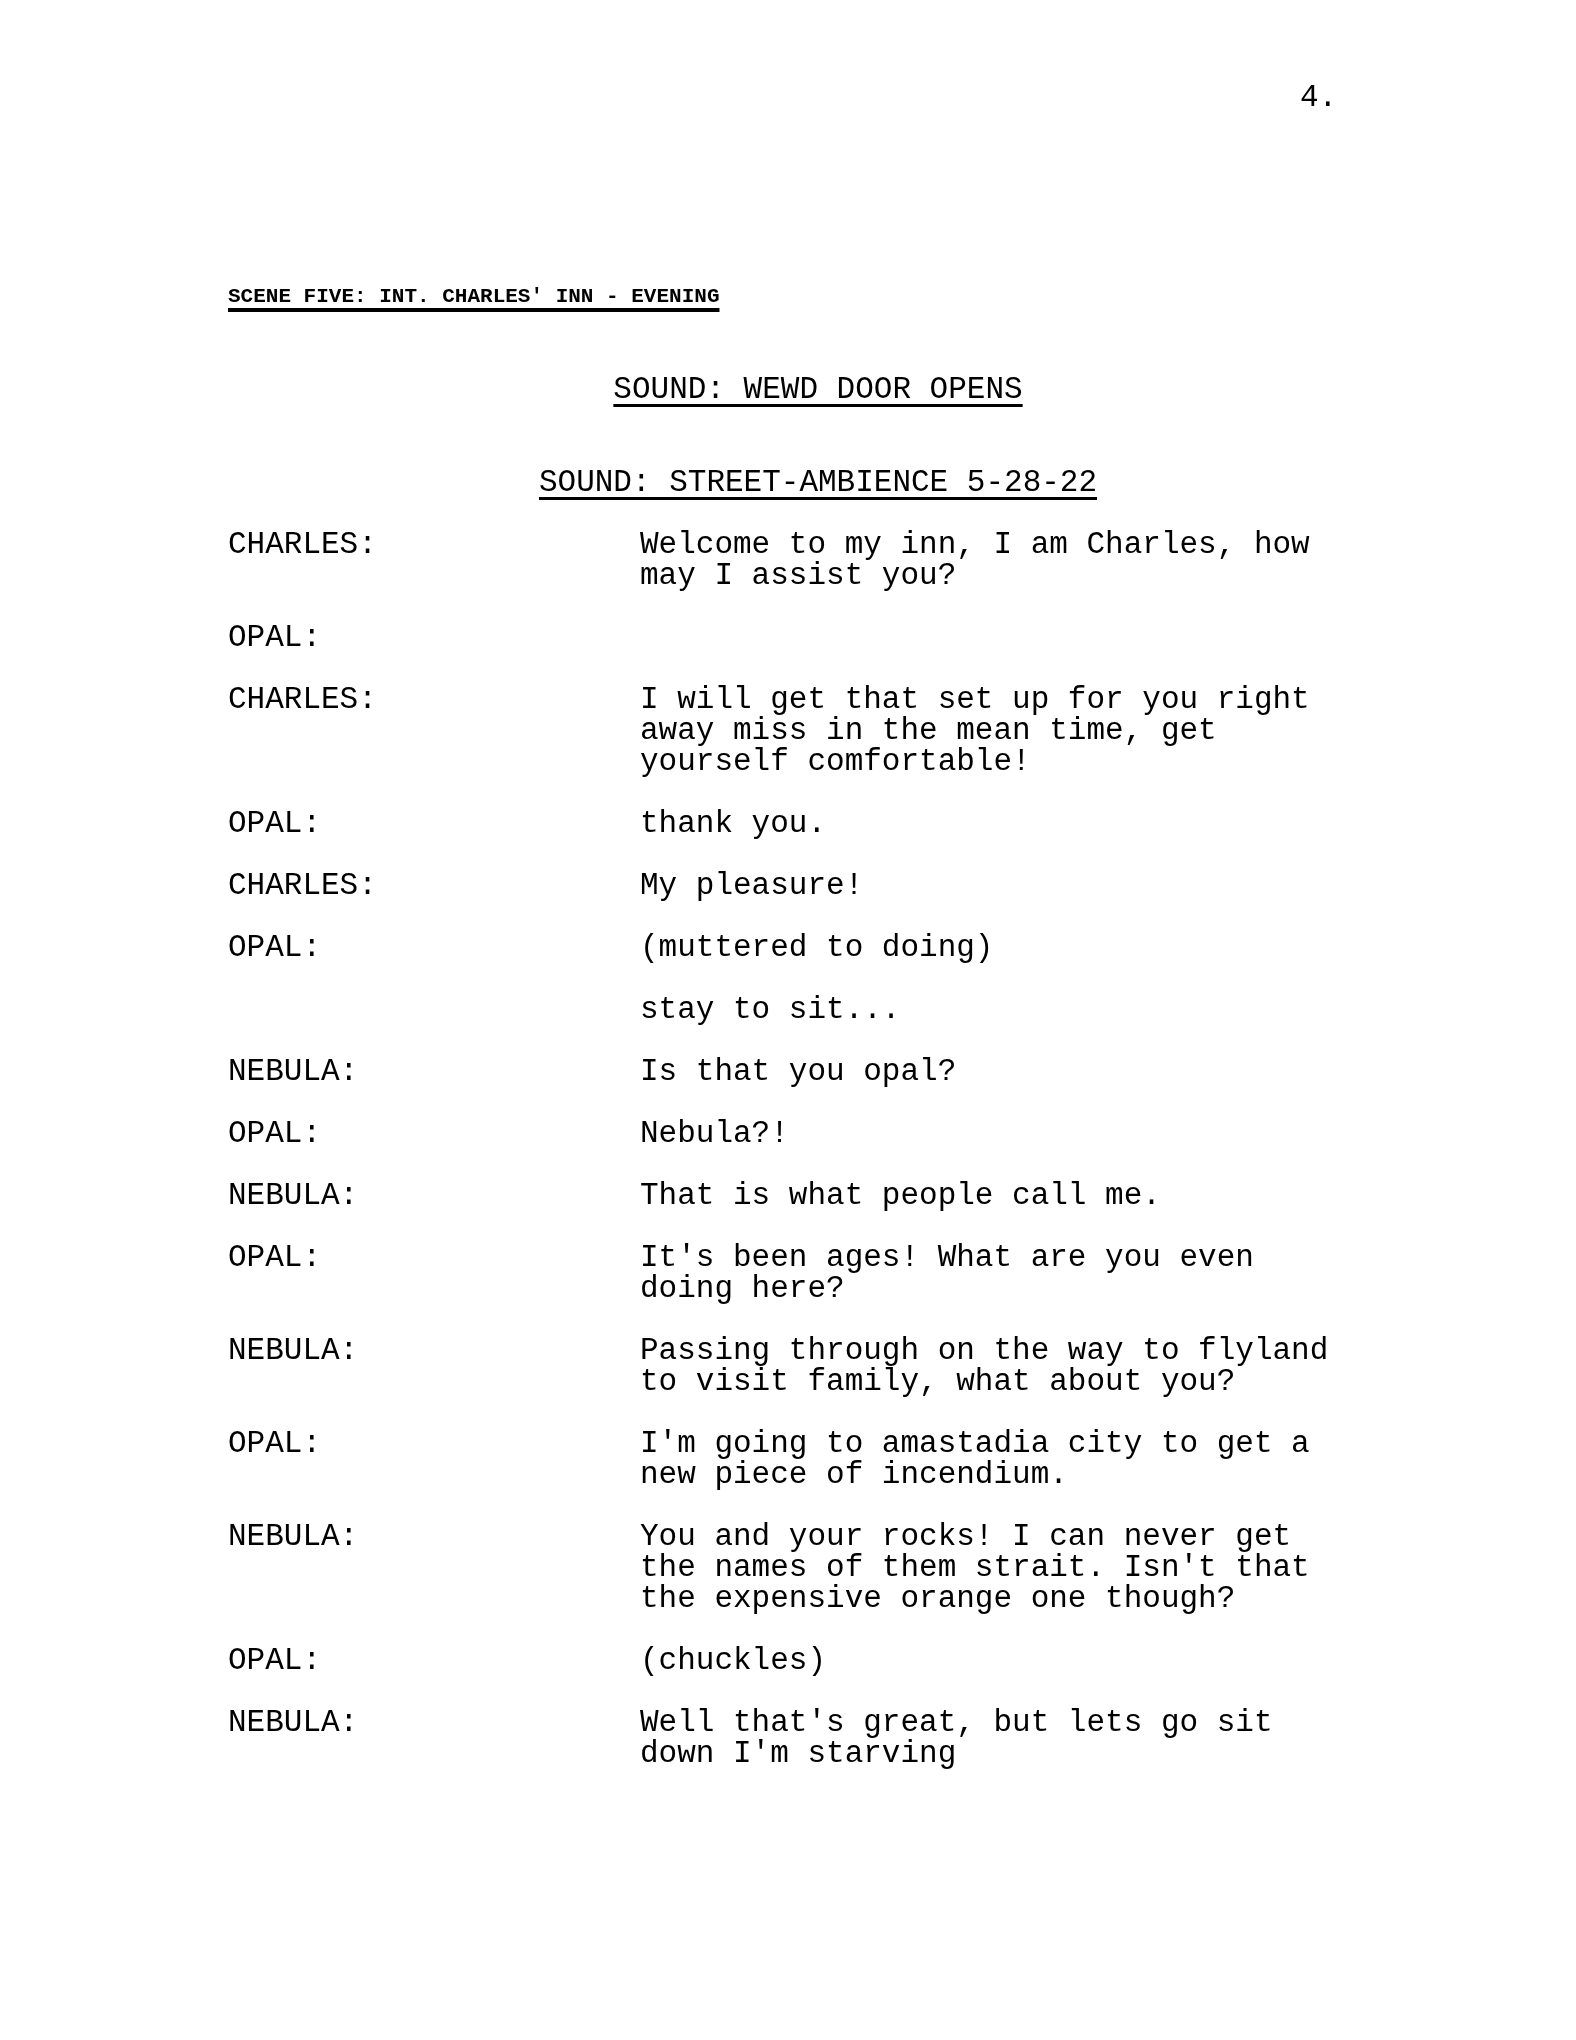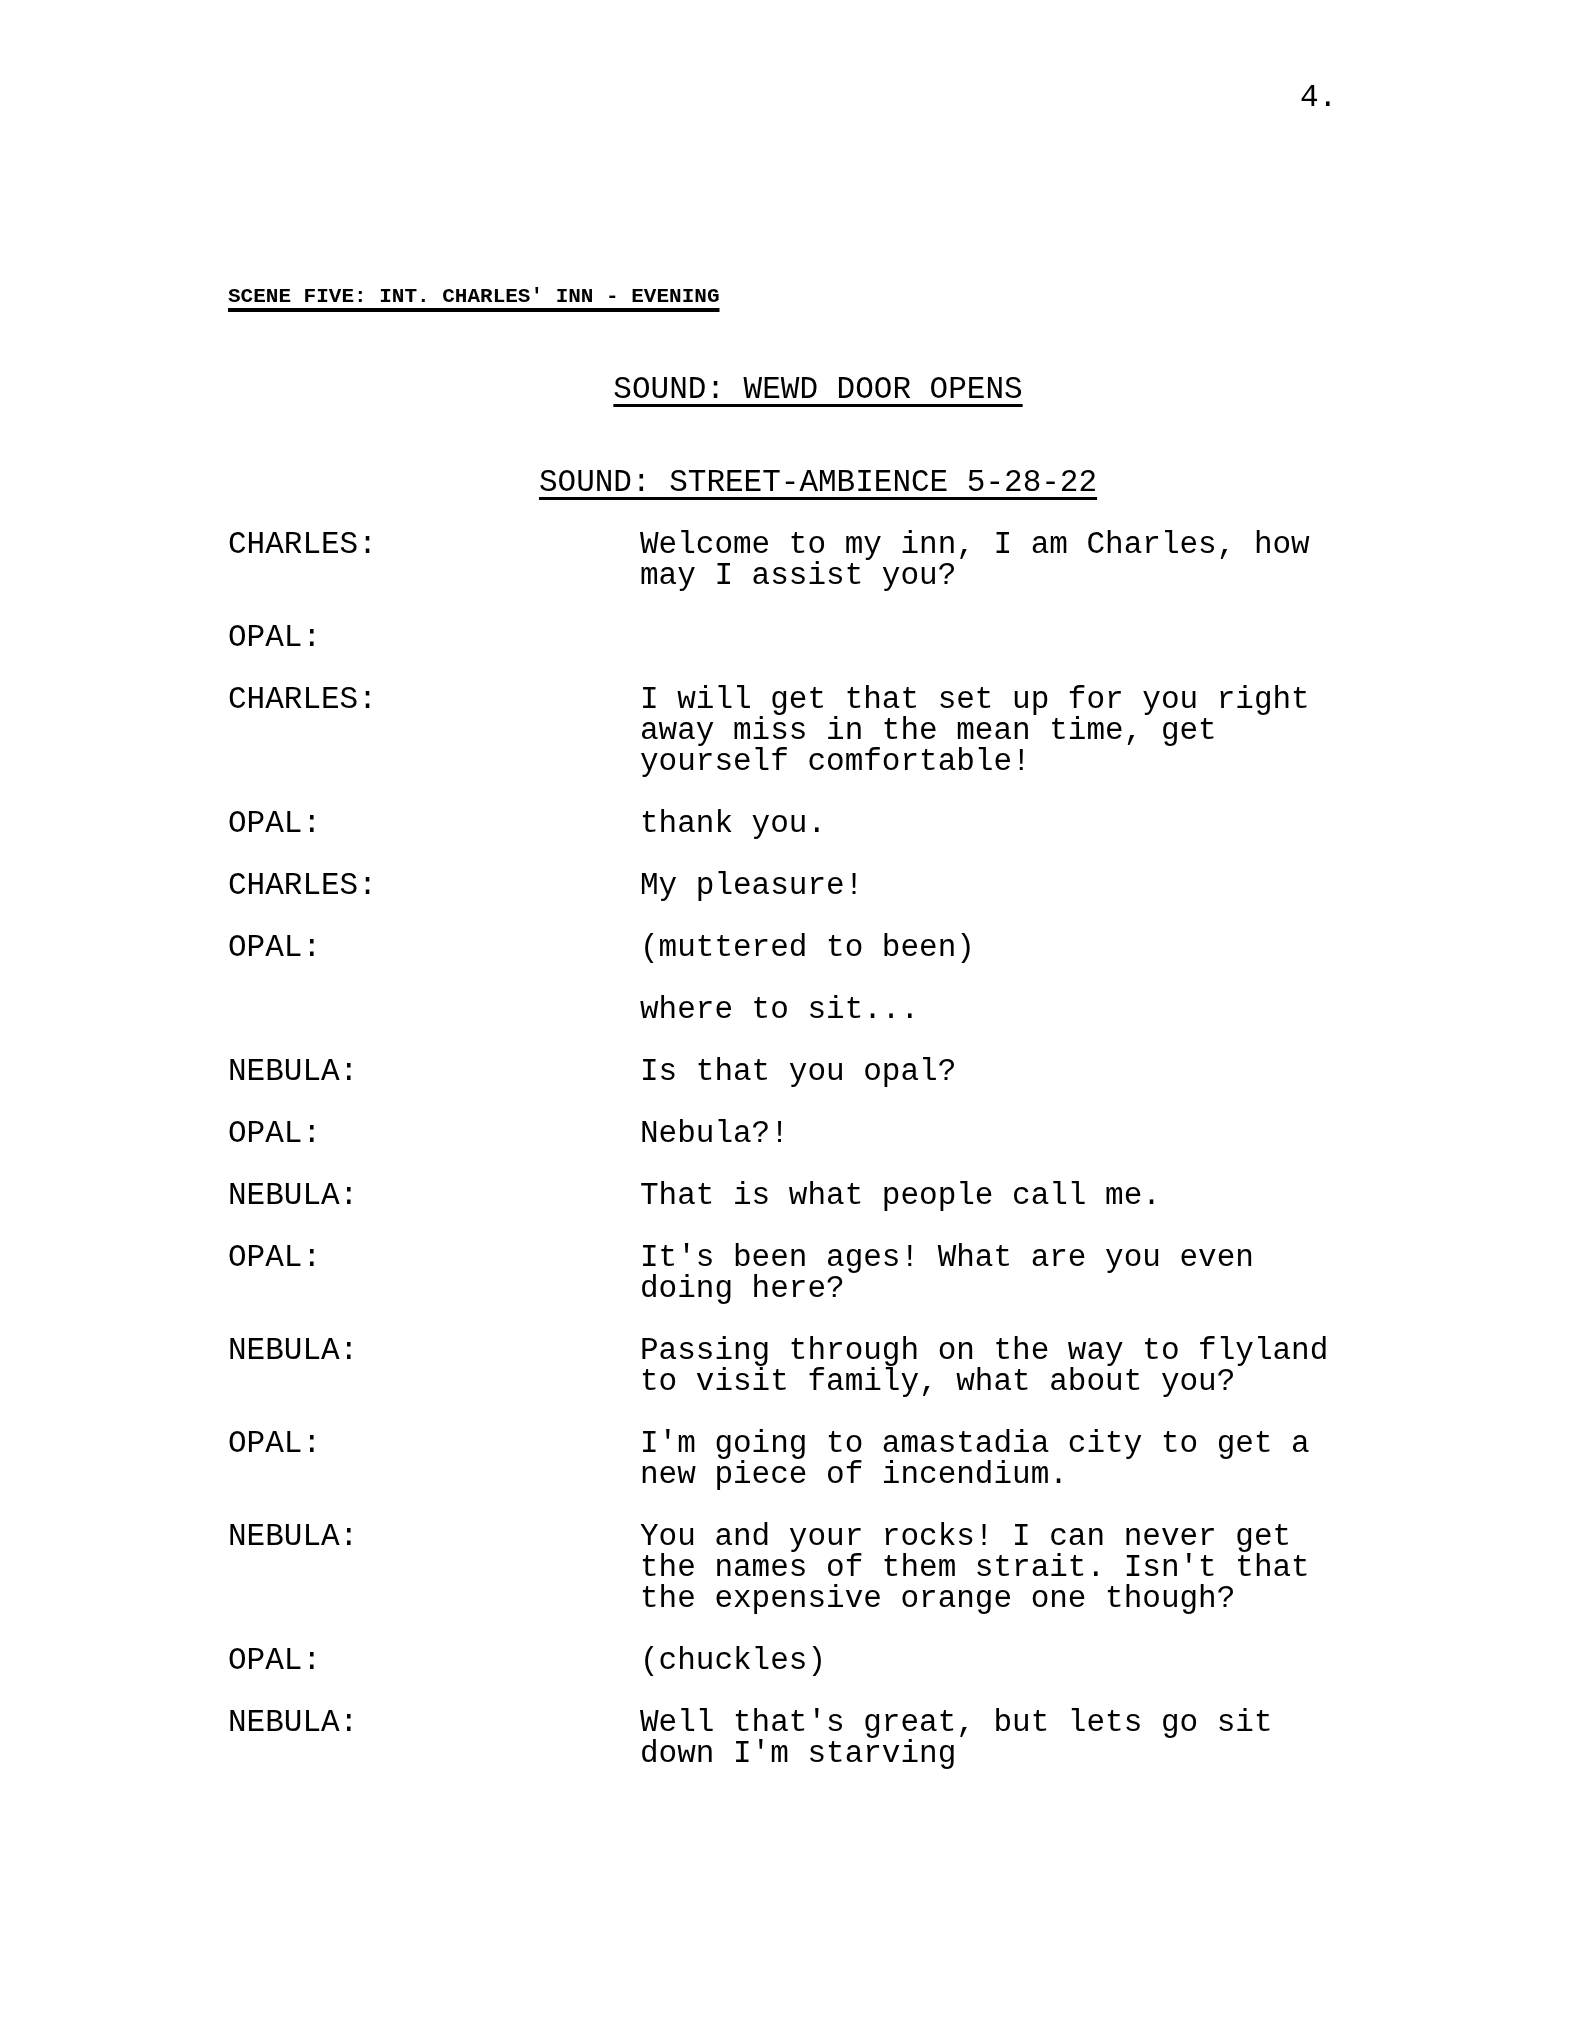--- a/index.html
+++ b/index.html
@@ -101,25 +101,25 @@
         <div class="dialogue-block">
           <div class="speaker">OPAL:</div>
           <div class="dialogue-text">thank you.</div>
         </div>
         <div class="dialogue-block">
           <div class="speaker">CHARLES:</div>
           <div class="dialogue-text">My pleasure!</div>
         </div>
         <div class="dialogue-block">
           <div class="speaker">OPAL:</div>
-          <div class="dialogue-text">(muttered to been)</div>
+          <div class="dialogue-text">(muttered to doing)</div>
         </div>
         <div class="dialogue-block">
           <div class="speaker"></div>
-          <div class="dialogue-text">where to sit...</div>
+          <div class="dialogue-text">stay to sit...</div>
         </div>
         <div class="dialogue-block">
           <div class="speaker">NEBULA:</div>
           <div class="dialogue-text">Is that you opal?</div>
         </div>
         <div class="dialogue-block">
           <div class="speaker">OPAL:</div>
           <div class="dialogue-text">Nebula?!</div>
         </div>
         <div class="dialogue-block">

